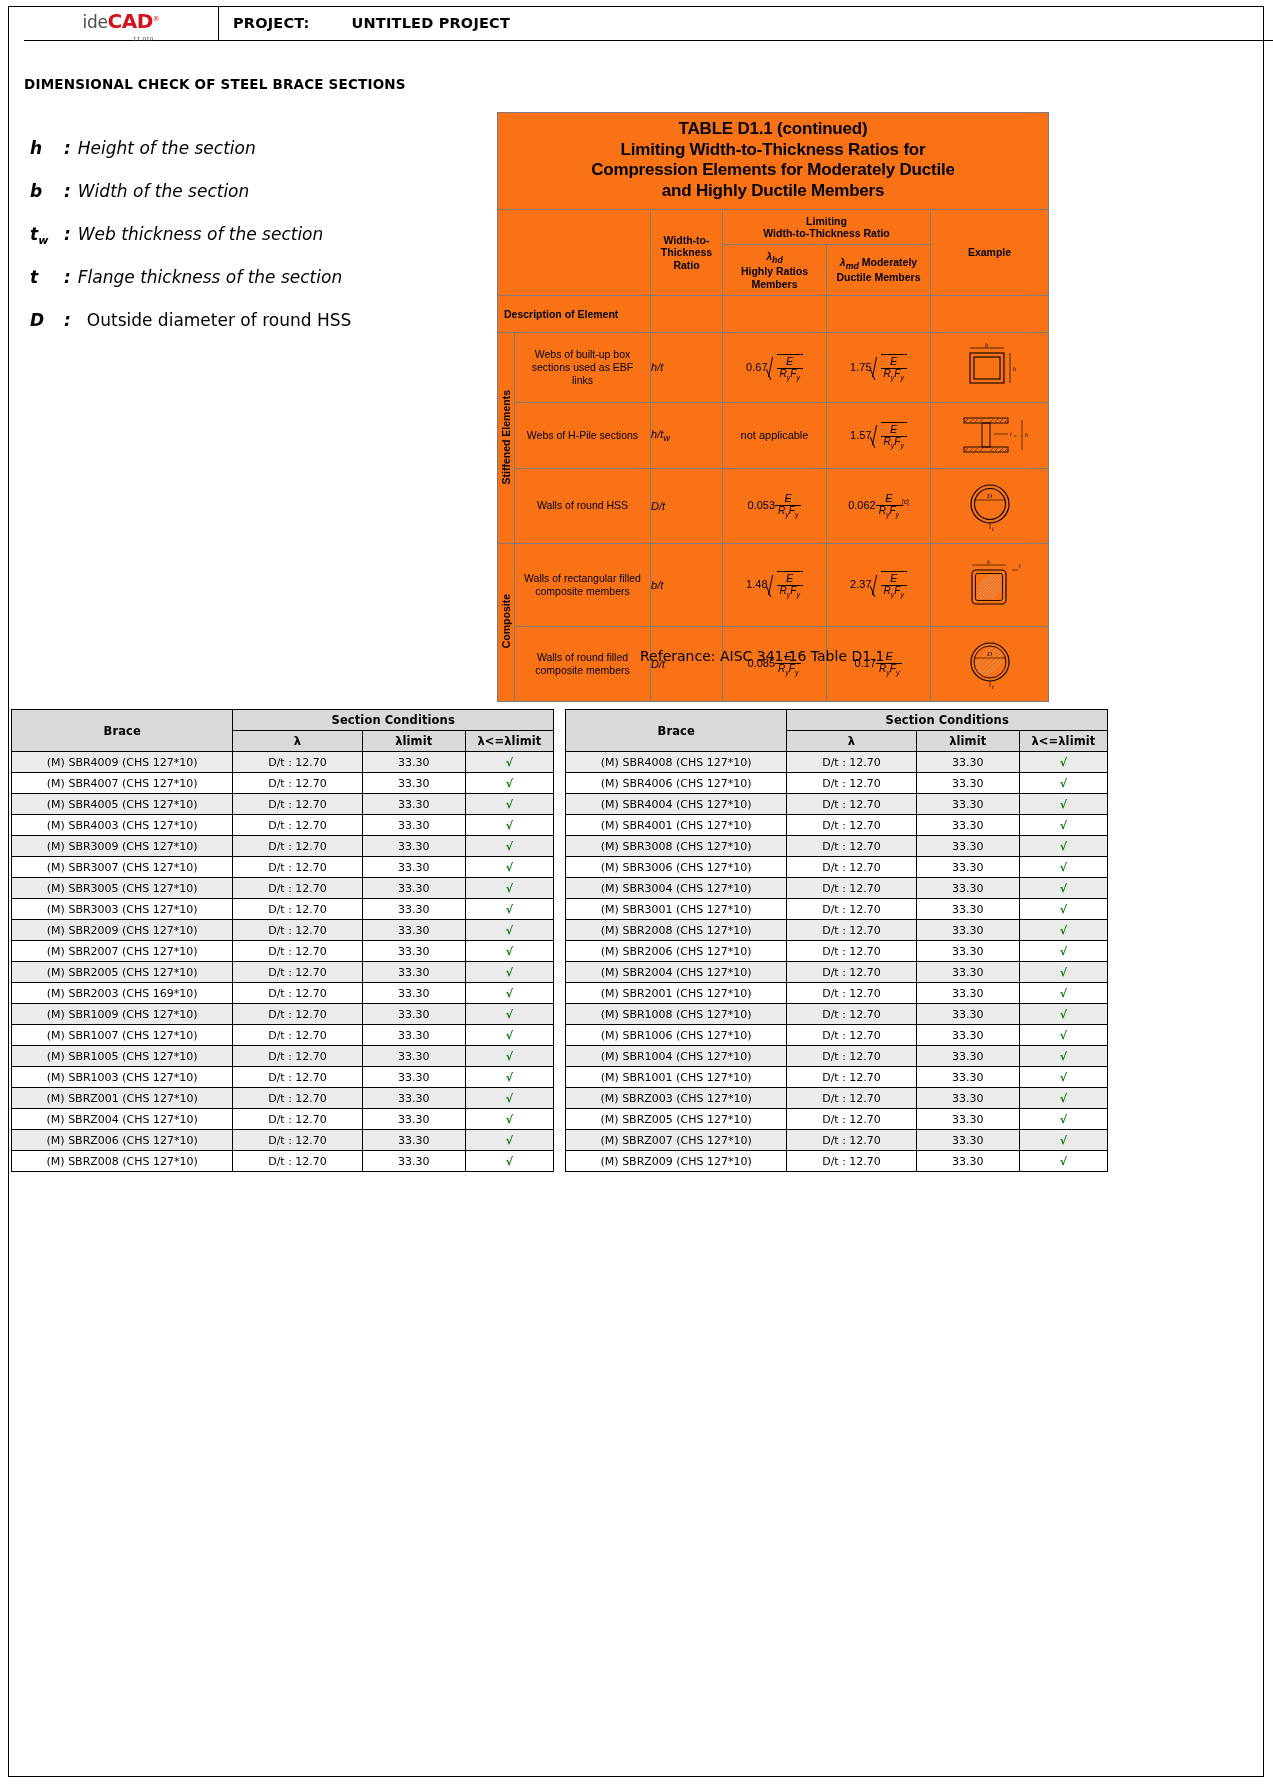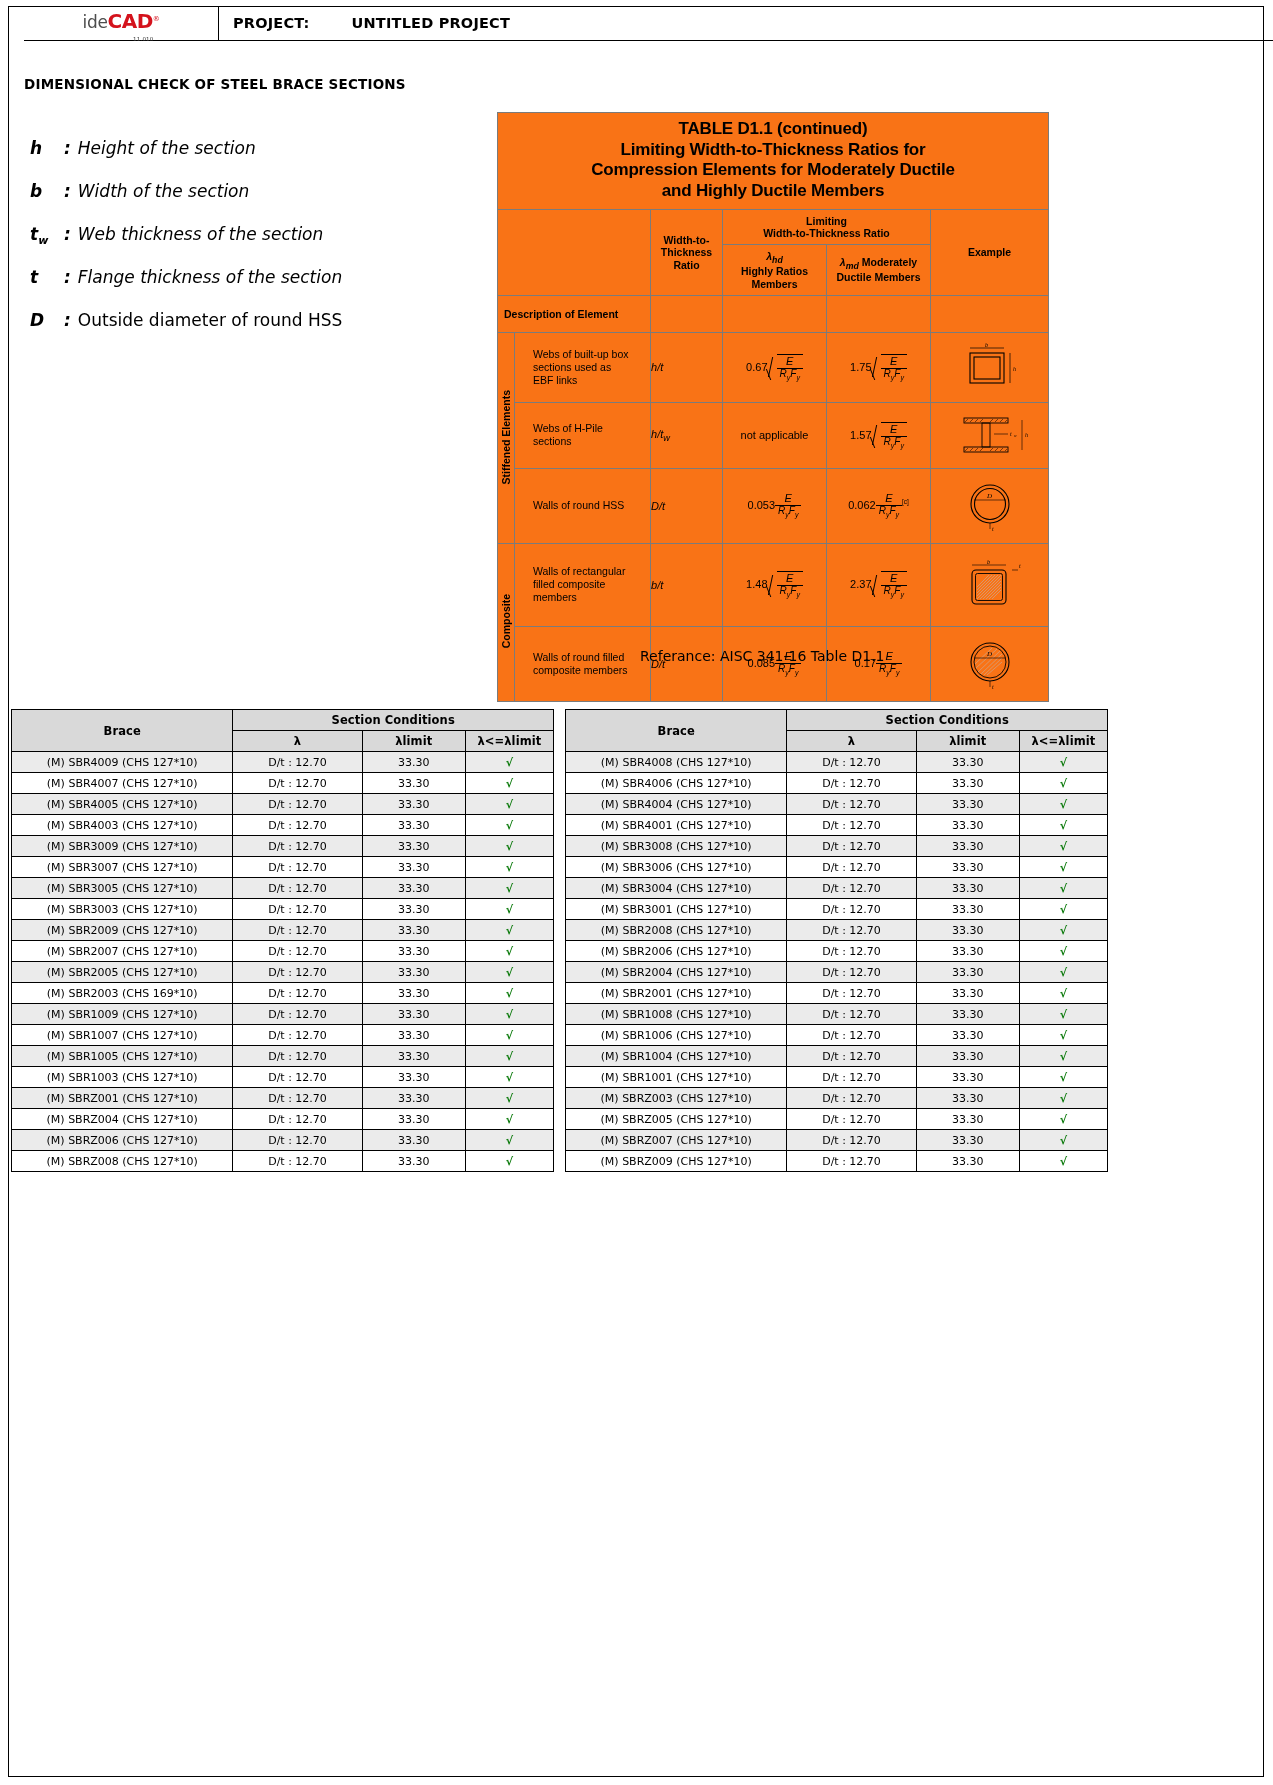--- a/index.html
+++ b/index.html
@@ -126,21 +126,21 @@
     font-size: 11px;
     font-style: italic;
     font-weight: bold;
   }
   .legend-colon {
     font-weight: bold;
     font-style: italic;
     margin-right: 7px;
   }
   .legend-desc { font-style: italic; }
-  .legend-desc.upright { font-style: normal; }
+  .legend-desc.upright { font-style: normal; margin-left: 9px; }
 
   
   .aisc-wrap {
     position: absolute;
     left: 497px;
     top: 112px;
     width: 551px;
   }
   table.aisc {
     border-collapse: collapse;
@@ -172,22 +172,22 @@
   .aisc-hdr-left {
     text-align: left;
     font-weight: bold;
     font-size: 10.5px;
     line-height: 1.18;
     padding: 3px 6px !important;
   }
   .aisc-desc {
     font-size: 10.5px;
     line-height: 1.24;
-    padding: 6px 18px !important;
-    text-align: left;
+    padding: 6px 6px !important;
+    text-align: center;
   }
   .aisc-ratio {
     font-size: 11px;
     font-style: italic;
   }
   .aisc-formula {
     text-align: center;
     font-size: 11px;
   }
   .aisc-group {

